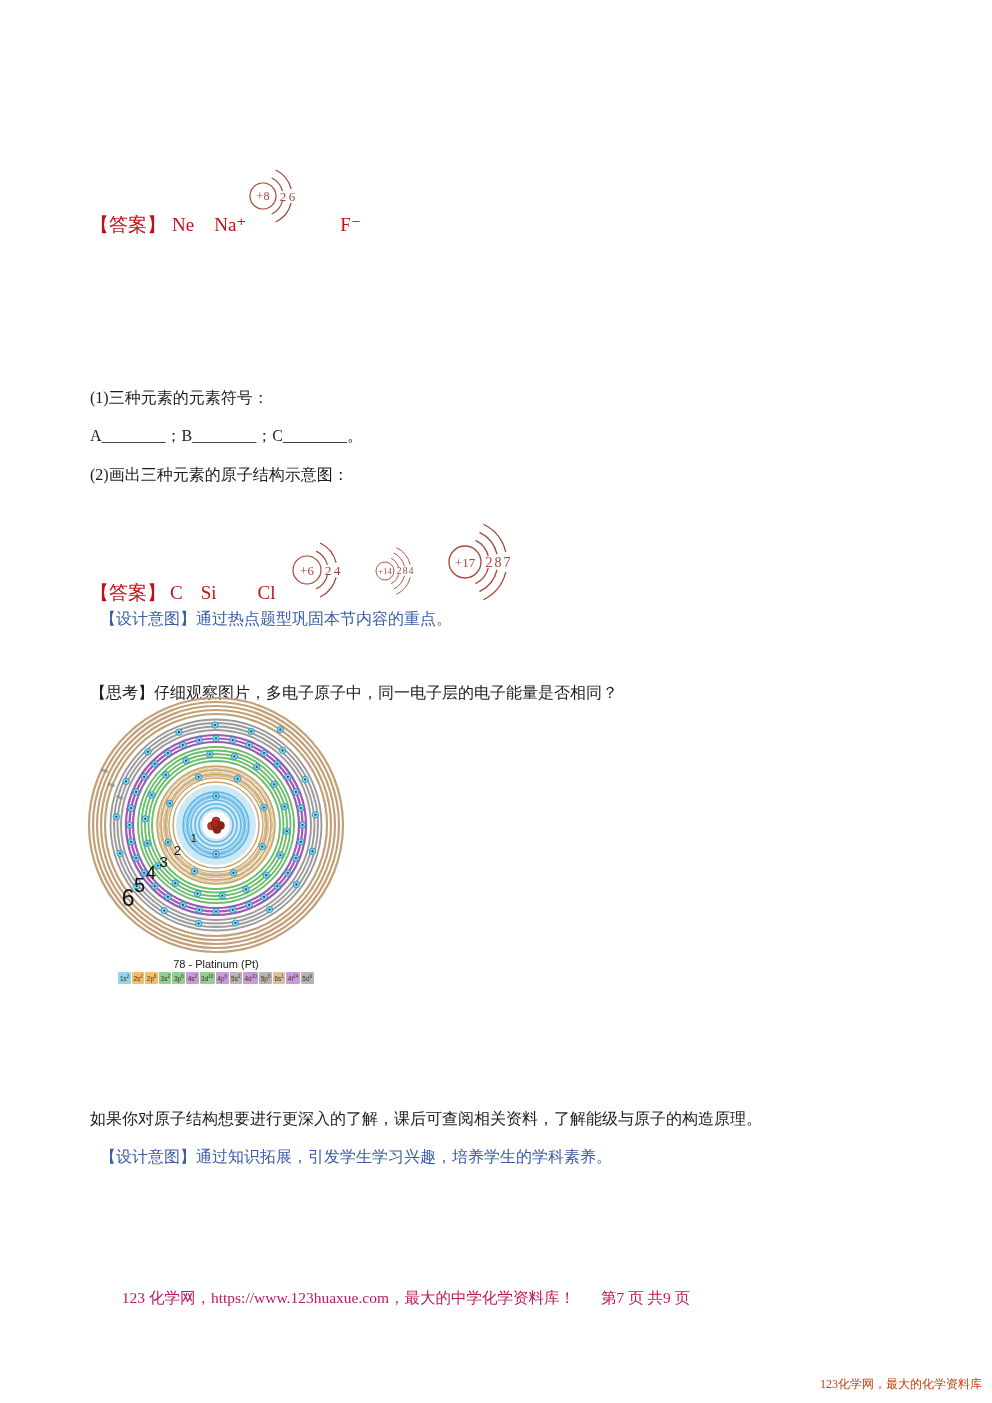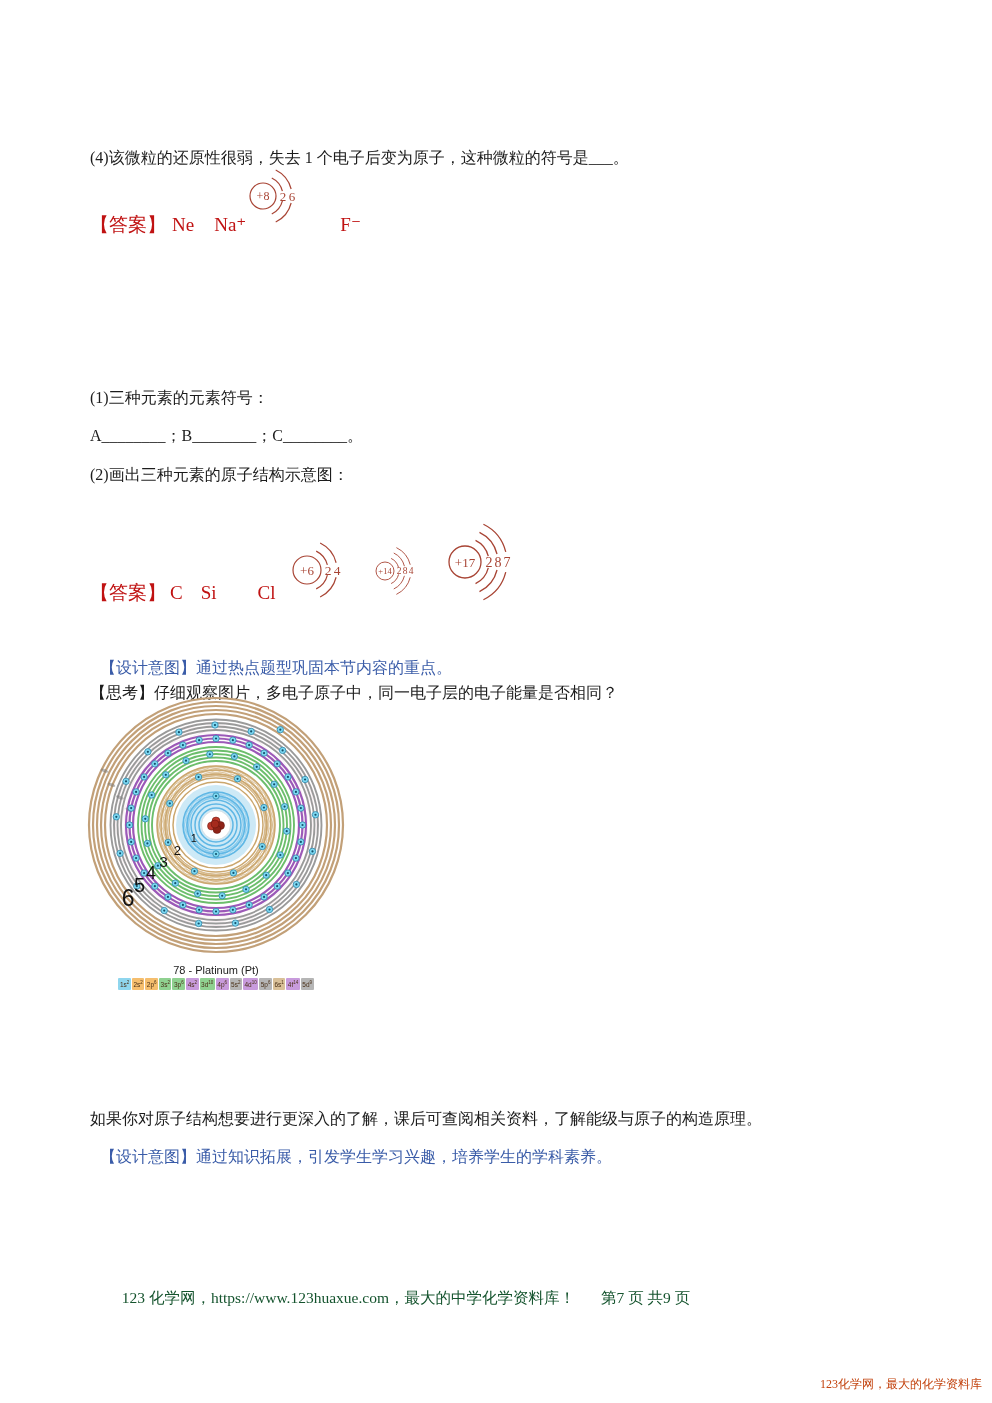--- a/index.html
+++ b/index.html
@@ -12,37 +12,36 @@
   .just{text-align:justify;}
   .red{color:#c01212;}
   .blue{color:#3a5ca8;}
   .indent{padding-left:10px;}
   .ansrow{position:absolute; left:90px;}
   .ansrow .line{position:absolute; left:0; bottom:0; font-size:19px; line-height:22px; white-space:nowrap;}
   .bohr{position:absolute;}
   .figure{position:absolute; left:86px; top:695px; width:270px;}
   .figure svg{display:block;}
   .caption{width:260px; text-align:center; font-family:"Liberation Sans","DejaVu Sans",sans-serif;
-    font-size:11px; color:#222; margin-top:9px;}
+    font-size:11px; color:#222; margin-top:3px;}
   .cfgrow{width:260px; display:flex; justify-content:center; gap:1px; margin-top:2px;}
   .cfgbox{font-family:"Liberation Sans","DejaVu Sans",sans-serif; font-size:6.5px; line-height:8px;
     color:#4a3018; padding:1px 1.5px; border-radius:1px; white-space:nowrap;}
   .cfgbox sup{font-size:4.5px; vertical-align:super;}
-  .footer{position:absolute; left:0; top:1288px; width:812px; text-align:center; font-size:15.5px; color:#14532d;}
+  .footer{position:absolute; left:0; top:1288px; width:812px; text-align:center; font-size:15.5px; color:#be185d;}
   .footer .gap{display:inline-block; width:26px;}
   .watermark{position:absolute; right:10px; top:1376px; font-size:12px; color:#c2410c;}
   .sp1{margin-left:6px;} .sp2{margin-left:20px;} .sp3{margin-left:94px;}
   .sq1{margin-left:4px;} .sq2{margin-left:18px;} .sq3{margin-left:41px;}
 </style>
 </head>
 <body>
 
 <div class="page">
 
-  <p class="t" style="top:122px;">(4)该微粒的还原性很弱，失去 1 个电子后变为原子，这种微粒的符号是___。</p>
 
   <div class="ansrow" style="top:160px; height:76px; width:560px;">
     <svg class="bohr" style="left:154px; top:-2px;" width="84" height="78" viewBox="0 0 84 78">
         <circle cx="19" cy="38" r="13" fill="none" stroke="#a84434" stroke-width="1.2"></circle>
         <text x="19" y="42.2" text-anchor="middle" fill="#a84434" font-size="12" font-family="&quot;Liberation Serif&quot;,serif">+8</text>
         <path d="M 27.77 20.02 A 20 20 0 0 1 38.41 33.16" fill="none" stroke="#a84434" stroke-width="1.2"></path>
         <path d="M 38.41 42.84 A 20 20 0 0 1 27.77 55.98" fill="none" stroke="#a84434" stroke-width="1.2"></path>
         <text x="39" y="42.55" text-anchor="middle" fill="#a84434" font-size="13" font-family="&quot;Liberation Serif&quot;,serif">2</text>
         <path d="M 31.71 11.93 A 29 29 0 0 1 47.14 30.98" fill="none" stroke="#a84434" stroke-width="1.2"></path>
         <path d="M 47.14 45.02 A 29 29 0 0 1 31.71 64.07" fill="none" stroke="#a84434" stroke-width="1.2"></path>
@@ -92,21 +91,21 @@
         <text x="59" y="54.9" text-anchor="middle" fill="#a84434" font-size="14" font-family="&quot;Liberation Serif&quot;,serif">8</text>
         <path d="M 44.41 12.25 A 42 42 0 0 1 66.75 39.84" fill="none" stroke="#a84434" stroke-width="1.3"></path>
         <path d="M 66.75 60.16 A 42 42 0 0 1 44.41 87.75" fill="none" stroke="#a84434" stroke-width="1.3"></path>
         <text x="68" y="54.9" text-anchor="middle" fill="#a84434" font-size="14" font-family="&quot;Liberation Serif&quot;,serif">7</text>
       </svg>
     <div class="line">
       <span class="red">【答案】</span><span class="red sq1">C</span><span class="red sq2">Si</span><span class="red sq3">Cl</span>
     </div>
   </div>
 
-  <p class="t blue indent" style="top:632px;"><span>【设计意图】</span><span>通过热点题型巩固本节内容的重点。</span></p>
+  <p class="t blue indent" style="top:583px;"><span>【设计意图】</span><span>通过热点题型巩固本节内容的重点。</span></p>
 
   <p class="t" style="top:657px;"><span>【思考】</span><span>仔细观察图片，多电子原子中，同一电子层的电子能量是否相同？</span></p>
 
   <div class="figure">
     <svg id="pt-atom" width="260" height="260" viewBox="0 0 260 260">
         <circle cx="130" cy="130" r="40" fill="#cde9f6"></circle>
         <ellipse cx="130" cy="130" rx="86" ry="103" fill="none" stroke="#e2b6c6" stroke-width="0.7" opacity="0.28" transform="rotate(0 130 130)"></ellipse>
         <ellipse cx="130" cy="130" rx="86" ry="103" fill="none" stroke="#e2b6c6" stroke-width="0.7" opacity="0.28" transform="rotate(18 130 130)"></ellipse>
         <ellipse cx="130" cy="130" rx="86" ry="103" fill="none" stroke="#e2b6c6" stroke-width="0.7" opacity="0.28" transform="rotate(36 130 130)"></ellipse>
         <ellipse cx="130" cy="130" rx="86" ry="103" fill="none" stroke="#e2b6c6" stroke-width="0.7" opacity="0.28" transform="rotate(54 130 130)"></ellipse>

